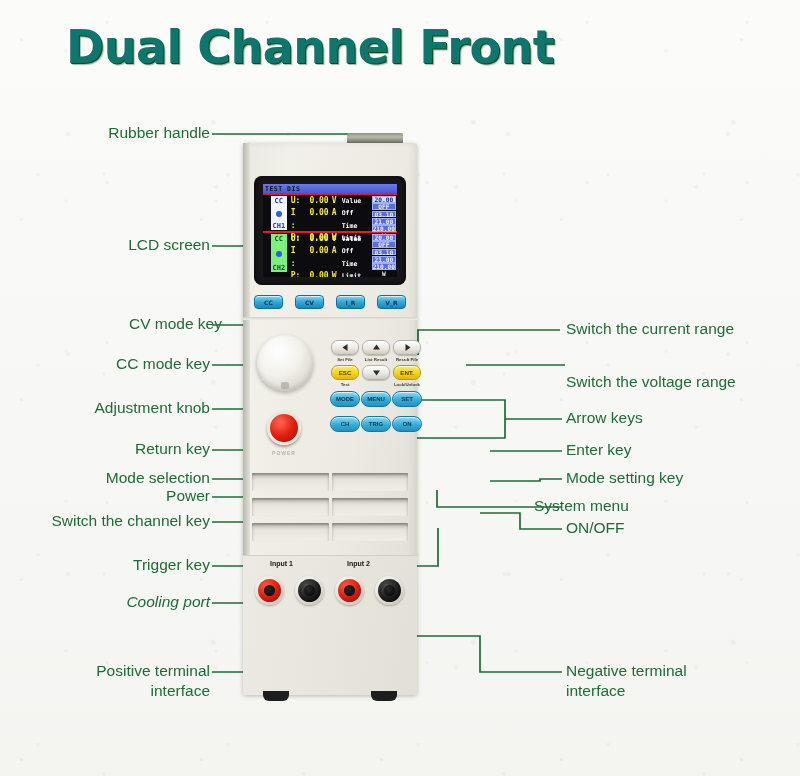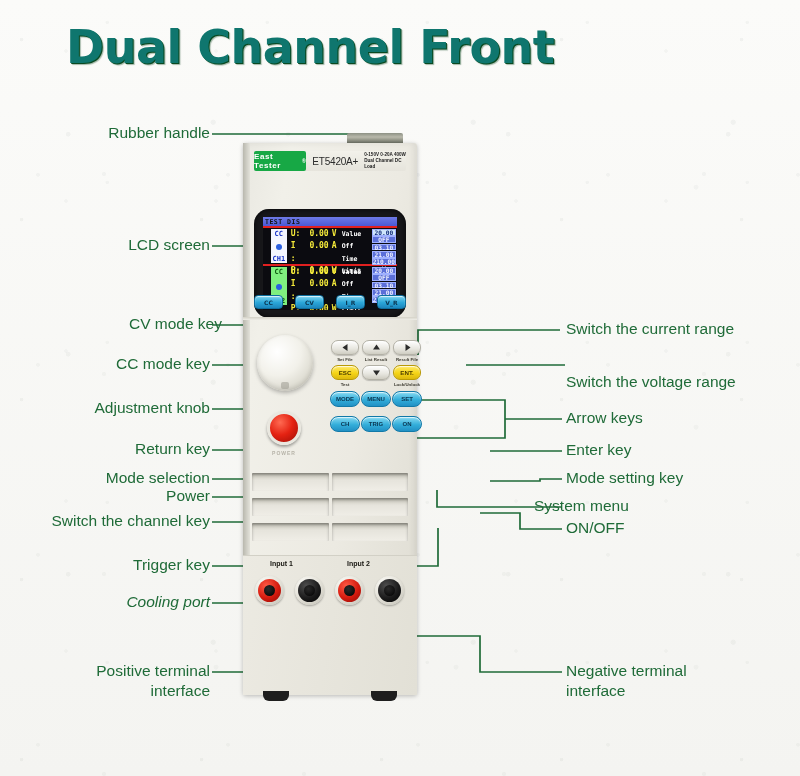--- a/index.html
+++ b/index.html
@@ -65,23 +65,22 @@
     color:#fff; font-size:8px; font-weight:bold; letter-spacing:.6px;
     display:flex; align-items:center; justify-content:center; position:relative;
   }
   #brand-logo sup{ font-size:5px; vertical-align:super; margin-left:1px; }
   #model{ font-size:10px; color:#2b2b2b; margin-left:6px; letter-spacing:-.2px; font-weight:500; }
   #specs{ font-size:4.6px; color:#1b1b1b; font-weight:bold; line-height:1.25; margin-left:6px; }
 
   
   #lcd-bezel{
     position:absolute; left:11px; top:33px; width:152px; height:109px;
-    background:#17171a; border-radius:15px; padding:8px 9px;
+    background:#17171a; border-radius:8px; padding:8px 9px;
     box-shadow:inset 0 0 6px rgba(0,0,0,.8);
-    margin-top:33px;
   }
   #lcd{ width:100%; height:100%; background:#0b0b10; position:relative; overflow:hidden; }
   #lcd-titlebar{
     height:9px; background:linear-gradient(#6e7ae6,#4a58d6);
     color:#111; font-size:6.5px; font-weight:bold; font-family:"DejaVu Sans Mono", monospace;
     display:flex; align-items:center; padding-left:2px; letter-spacing:.5px;
   }
   .chrow{ position:relative; height:40px; display:flex; }
   .chrow.sep{ border-top:2px solid #e02020; border-bottom:2px solid #e02020; }
   .ch-tag{
@@ -256,31 +255,20 @@
 
   <polyline points="352,667 352,636 480,636 480,672 562,672"></polyline>
 </svg>
 
 <div id="device">
 
   <div id="handle"></div>
 
   <div id="chassis"></div>
 
-  <div id="brandbar">
-    <div id="brand-logo">
-      <span>East Tester</span>
-        <sup>®</sup>
-    </div>
-    <div id="model">ET5420A+</div>
-    <div id="specs">
-      <div>0-150V 0-20A 400W</div>
-      <div>Dual Channel DC Load</div>
-    </div>
-  </div>
 
   <div id="lcd-bezel">
     <div id="lcd">
       <div id="lcd-titlebar">TEST DIS</div>
 
       <div class="chrow sep">
         <div class="ch-tag blue">
           <span>CC</span>
           <span class="ch-dot"></span>
           <span>CH1</span>

